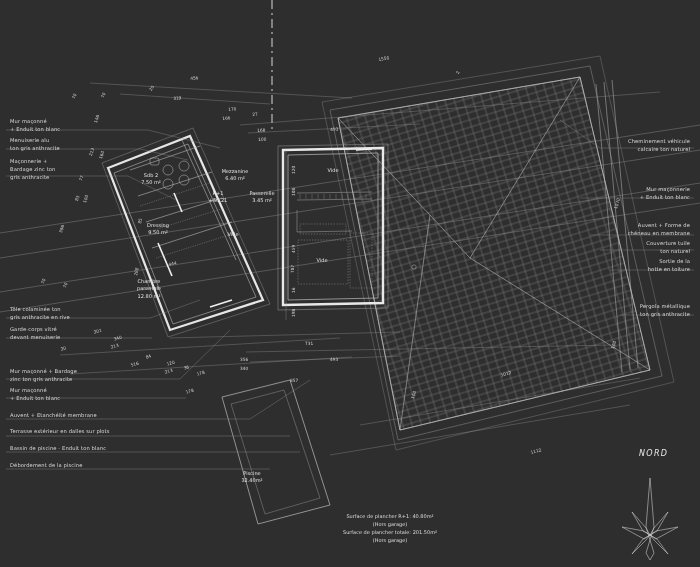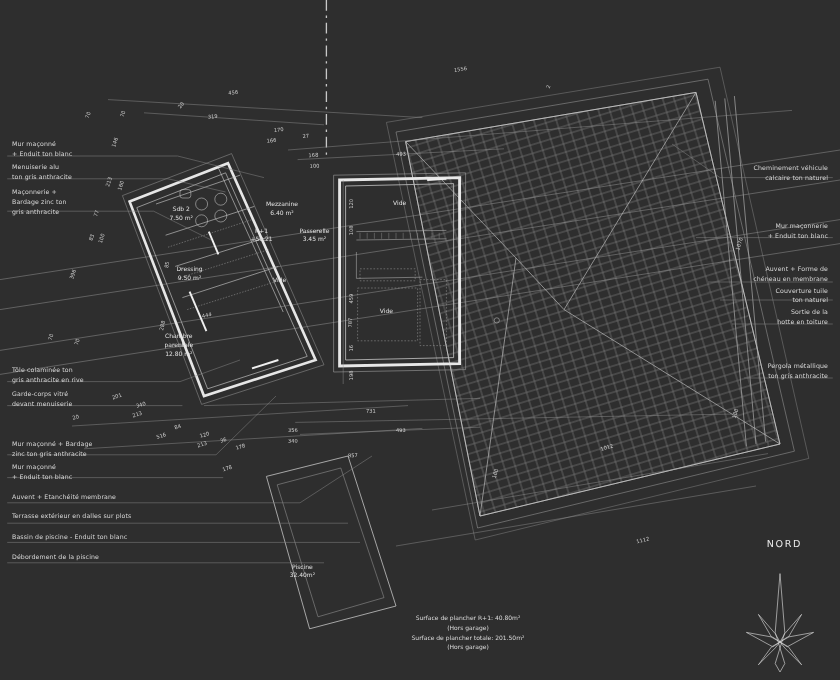--- a/index.html
+++ b/index.html
@@ -176,21 +176,21 @@
   </g>
 </svg>
 
 <div></div>
 <div></div>
 <div></div>
 <div></div>
 
 <div class="area" id="surfaceNotes" style="left:300px;top:512px;width:180px;">Surface de plancher R+1: 40.80m²<br>(Hors garage)<br>Surface de plancher totale: 201.50m²<br>(Hors garage)</div>
 
-<div class="nord" style="left:639px;top:449px;">NORD</div>
+<div class="nord" style="left:639px;top:449px;font-style:italic;">NORD</div>
 
 <div class="lbl" style="left: 10px; top: 118px;">Mur maçonné<br>+ Enduit ton blanc</div>
     <div class="lbl" style="left: 10px; top: 137px;">Menuiserie alu<br>ton gris anthracite</div>
     <div class="lbl" style="left: 10px; top: 158px;">Maçonnerie +<br>Bardage zinc ton<br>gris anthracite</div>
     <div class="lbl" style="left: 10px; top: 306px;">Tôle colaminée ton<br>gris anthracite en rive</div>
     <div class="lbl" style="left: 10px; top: 326px;">Garde-corps vitré<br>devant menuiserie</div>
     <div class="lbl" style="left: 10px; top: 368px;">Mur maçonné + Bardage<br>zinc ton gris anthracite</div>
     <div class="lbl" style="left: 10px; top: 387px;">Mur maçonné<br>+ Enduit ton blanc</div>
     <div class="lbl" style="left: 10px; top: 412px;">Auvent + Etanchéité membrane</div>
     <div class="lbl" style="left: 10px; top: 428px;">Terrasse extérieur en dalles sur plots</div>

